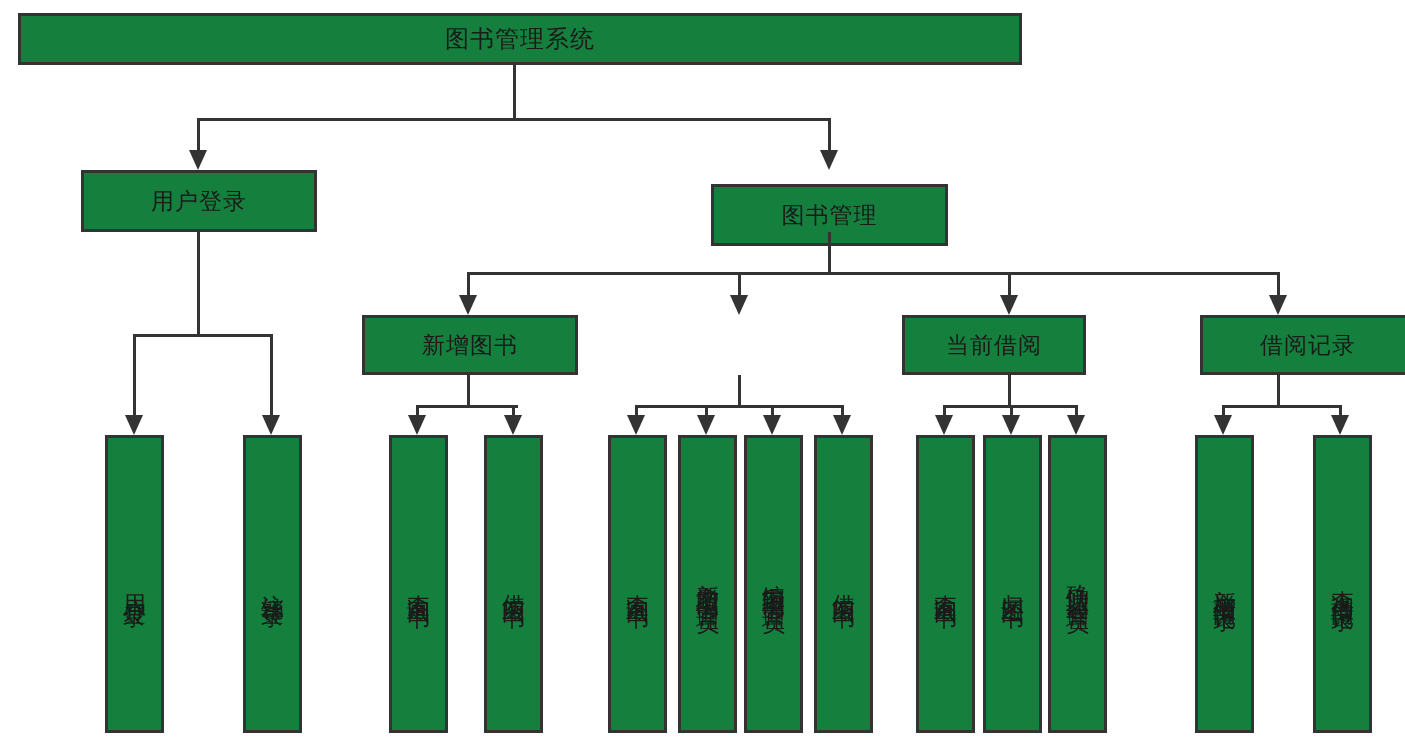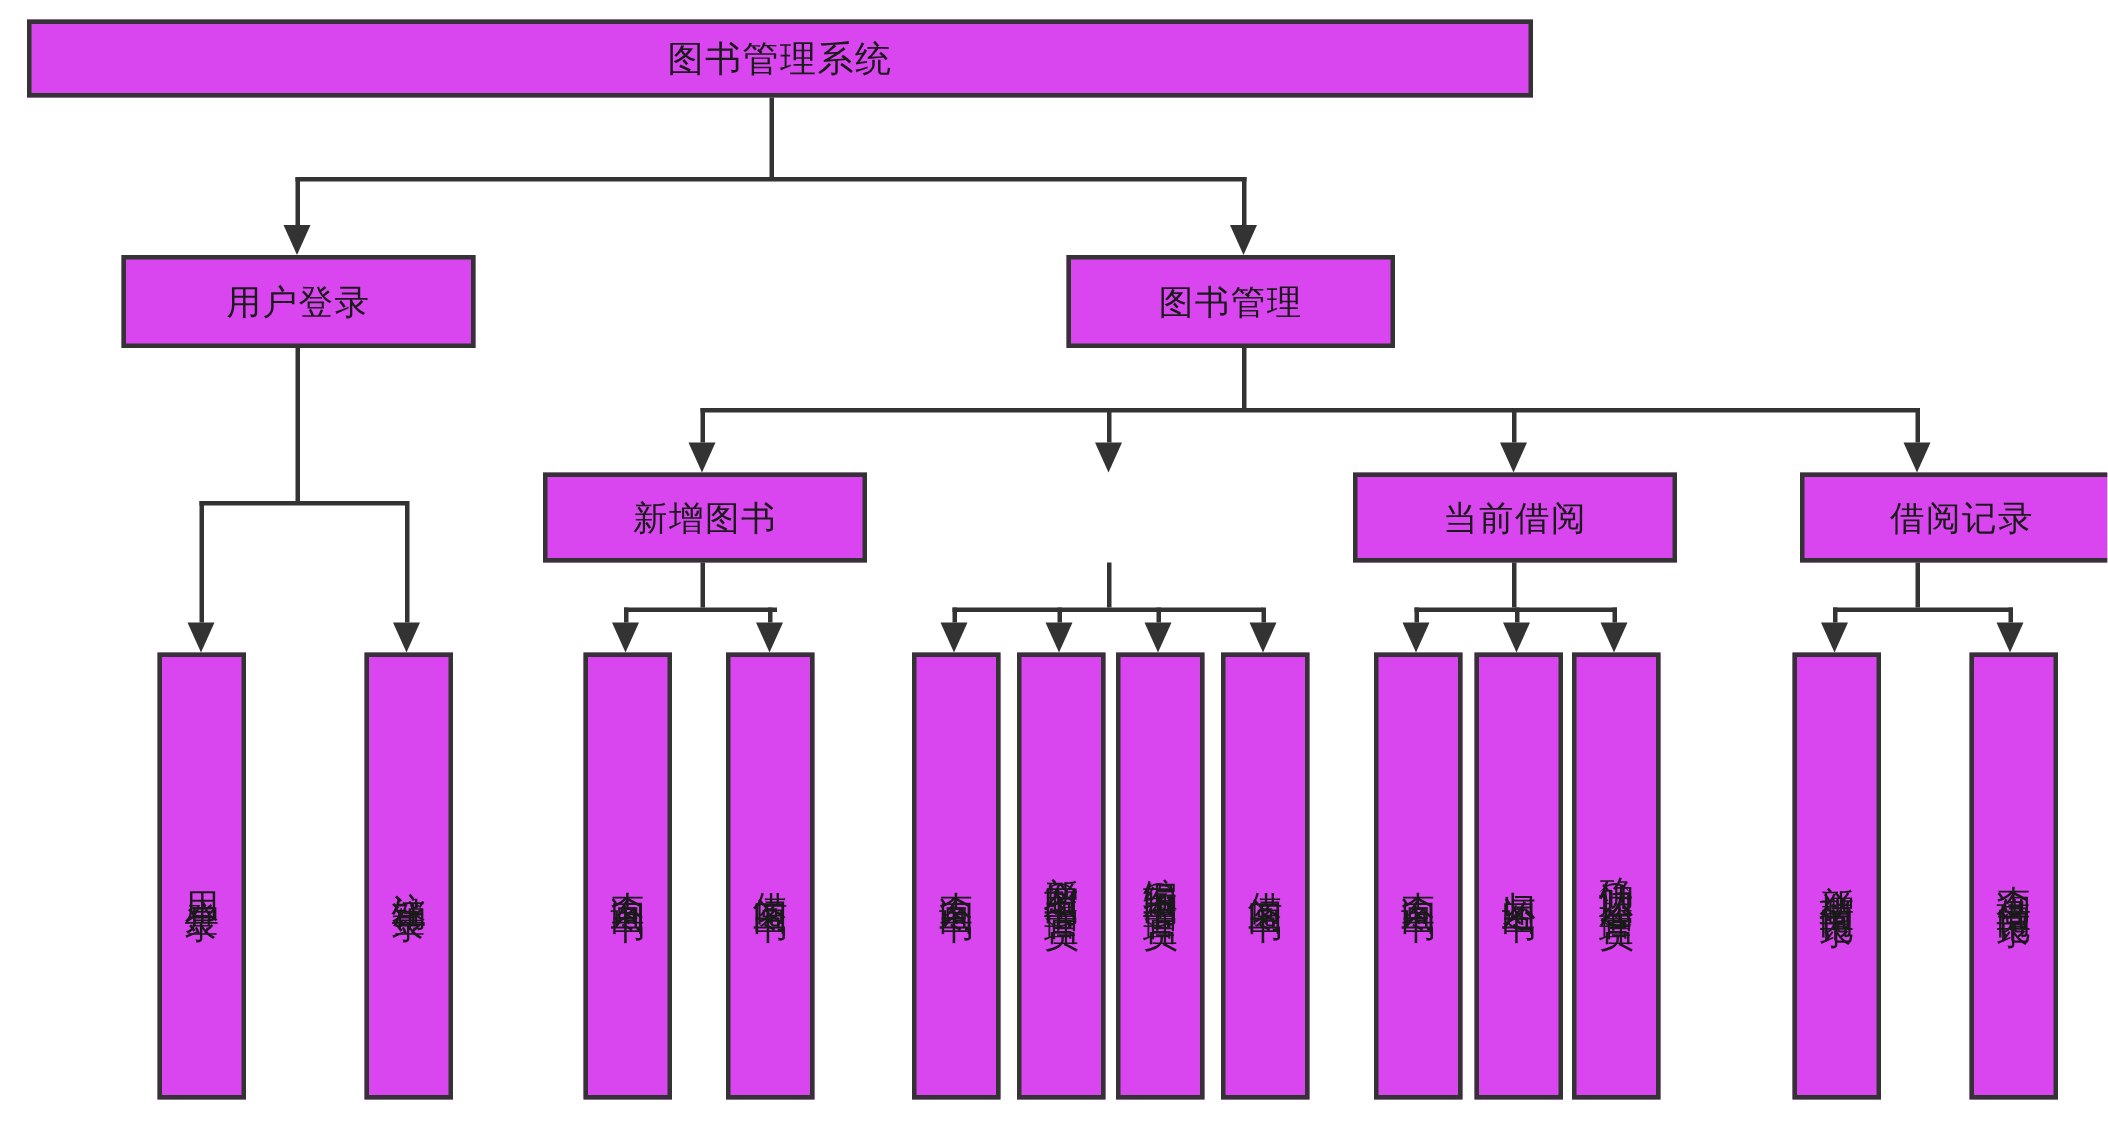--- a/index.html
+++ b/index.html
@@ -15,21 +15,21 @@
     width: 1405px;
     height: 747px;
     background: #ffffff;
     overflow: hidden;
   }
   
   .node {
     position: absolute;
     box-sizing: border-box;
     border: 3px solid #333333;
-    background: #d946ef;
+    background: #15803d;
     display: flex;
     align-items: center;
     justify-content: center;
     color: #1a1a1a;
   }
   .node.horiz {
     font-size: 23px;
     letter-spacing: 1px;
   }
   .node.vert {
@@ -86,21 +86,21 @@
 
   <div class="ln vline" style="left:197px; top:118px; height:32px;"></div>
   <div class="arrow" style="left:189px; top:150px;"></div>
 
   <div class="ln vline" style="left:828px; top:118px; height:32px;"></div>
   <div class="arrow" style="left:820px; top:150px;"></div>
 
   <div class="node horiz" style="left:81px; top:170px; width:236px; height:62px;">
     <span>用户登录</span>
   </div>
-  <div class="node horiz" style="left:711px; top:170px; width:219px; height:62px;">
+  <div class="node horiz" style="left:711px; top:184px; width:237px; height:62px;">
     <span>图书管理</span>
   </div>
 
   <div class="ln vline" style="left:197px; top:232px; height:102px;"></div>
   <div class="ln hline" style="left:133px; top:334px; width:139px;"></div>
   <div class="ln vline" style="left:133px; top:334px; height:81px;"></div>
   <div class="arrow" style="left:125px; top:415px;"></div>
   <div class="ln vline" style="left:270px; top:334px; height:81px;"></div>
   <div class="arrow" style="left:262px; top:415px;"></div>
 
@@ -111,21 +111,21 @@
   <div class="ln vline" style="left:738px; top:272px; height:23px;"></div>
   <div class="arrow" style="left:730px; top:295px;"></div>
   <div class="ln vline" style="left:1008px; top:272px; height:23px;"></div>
   <div class="arrow" style="left:1000px; top:295px;"></div>
   <div class="ln vline" style="left:1277px; top:272px; height:23px;"></div>
   <div class="arrow" style="left:1269px; top:295px;"></div>
 
   <div class="node horiz" style="left:362px; top:315px; width:216px; height:60px;">
     <span>新增图书</span>
   </div>
-  <div class="node horiz" style="left:902px; top:315px; width:216px; height:60px;">
+  <div class="node horiz" style="left:902px; top:315px; width:184px; height:60px;">
     <span>当前借阅</span>
   </div>
   <div class="node horiz" style="left:1172px; top:315px; width:216px; height:60px;margin-left:28px;">
     <span>借阅记录</span>
   </div>
 
   <div class="ln vline" style="left:467px; top:375px; height:30px;"></div>
   <div class="ln hline" style="left:416px; top:405px; width:102px;"></div>
   <div class="ln vline" style="left:416px; top:405px; height:10px;"></div>
   <div class="arrow" style="left:408px; top:415px;"></div>

